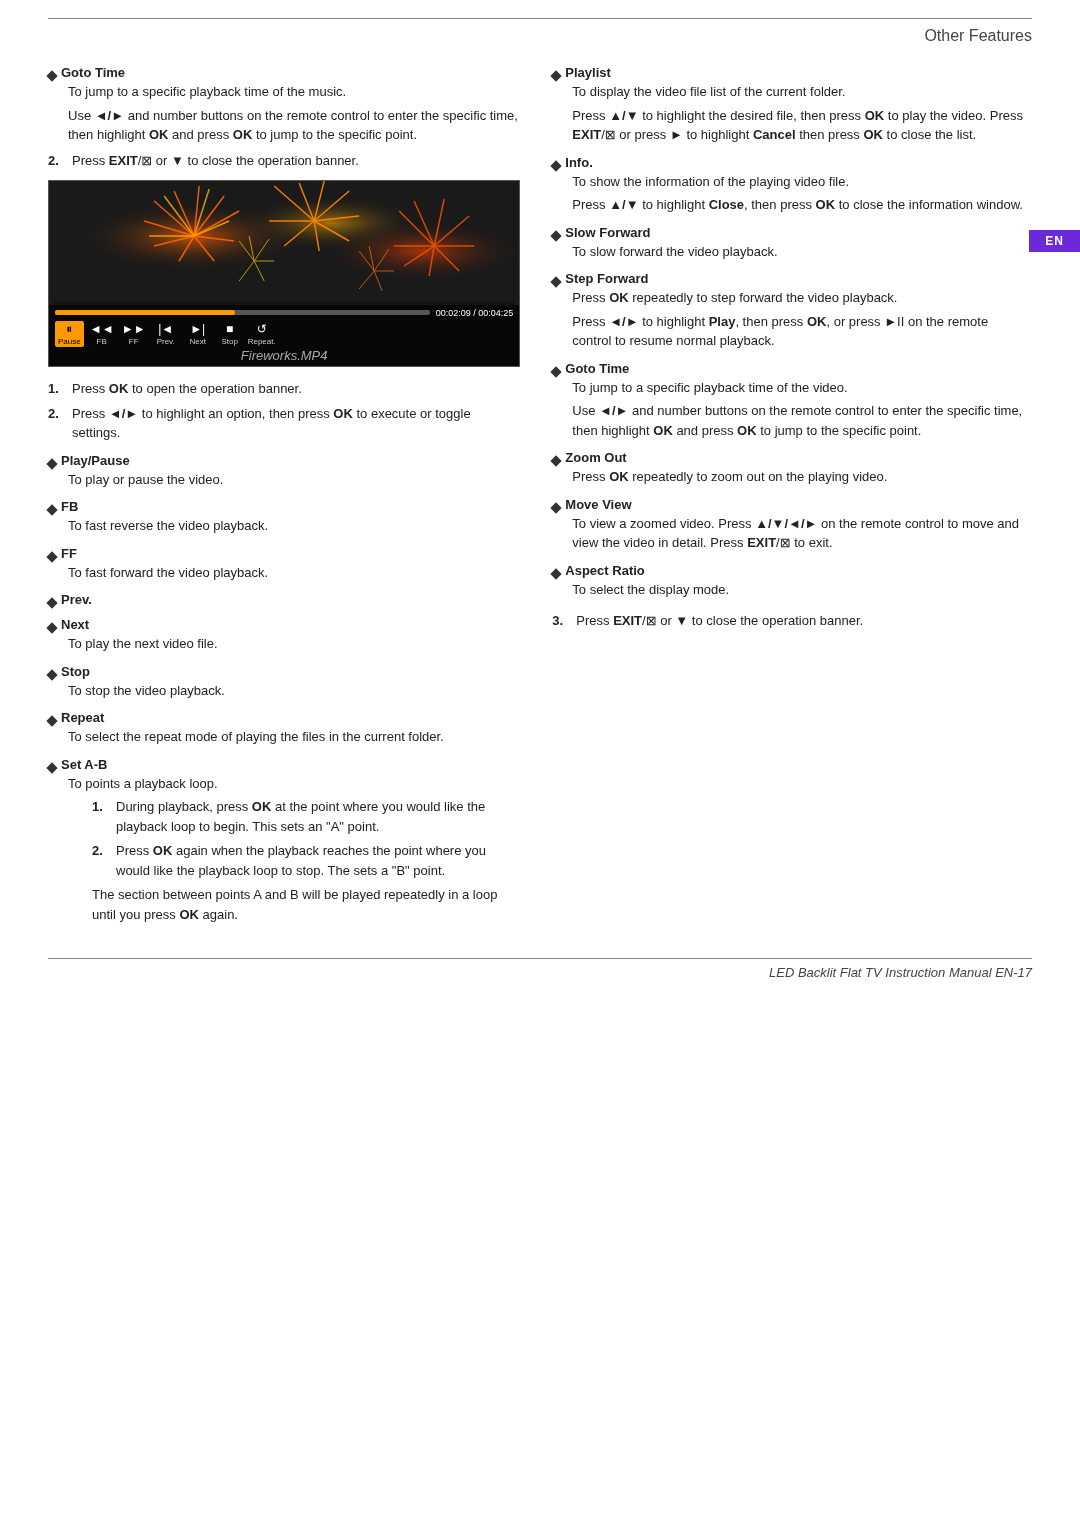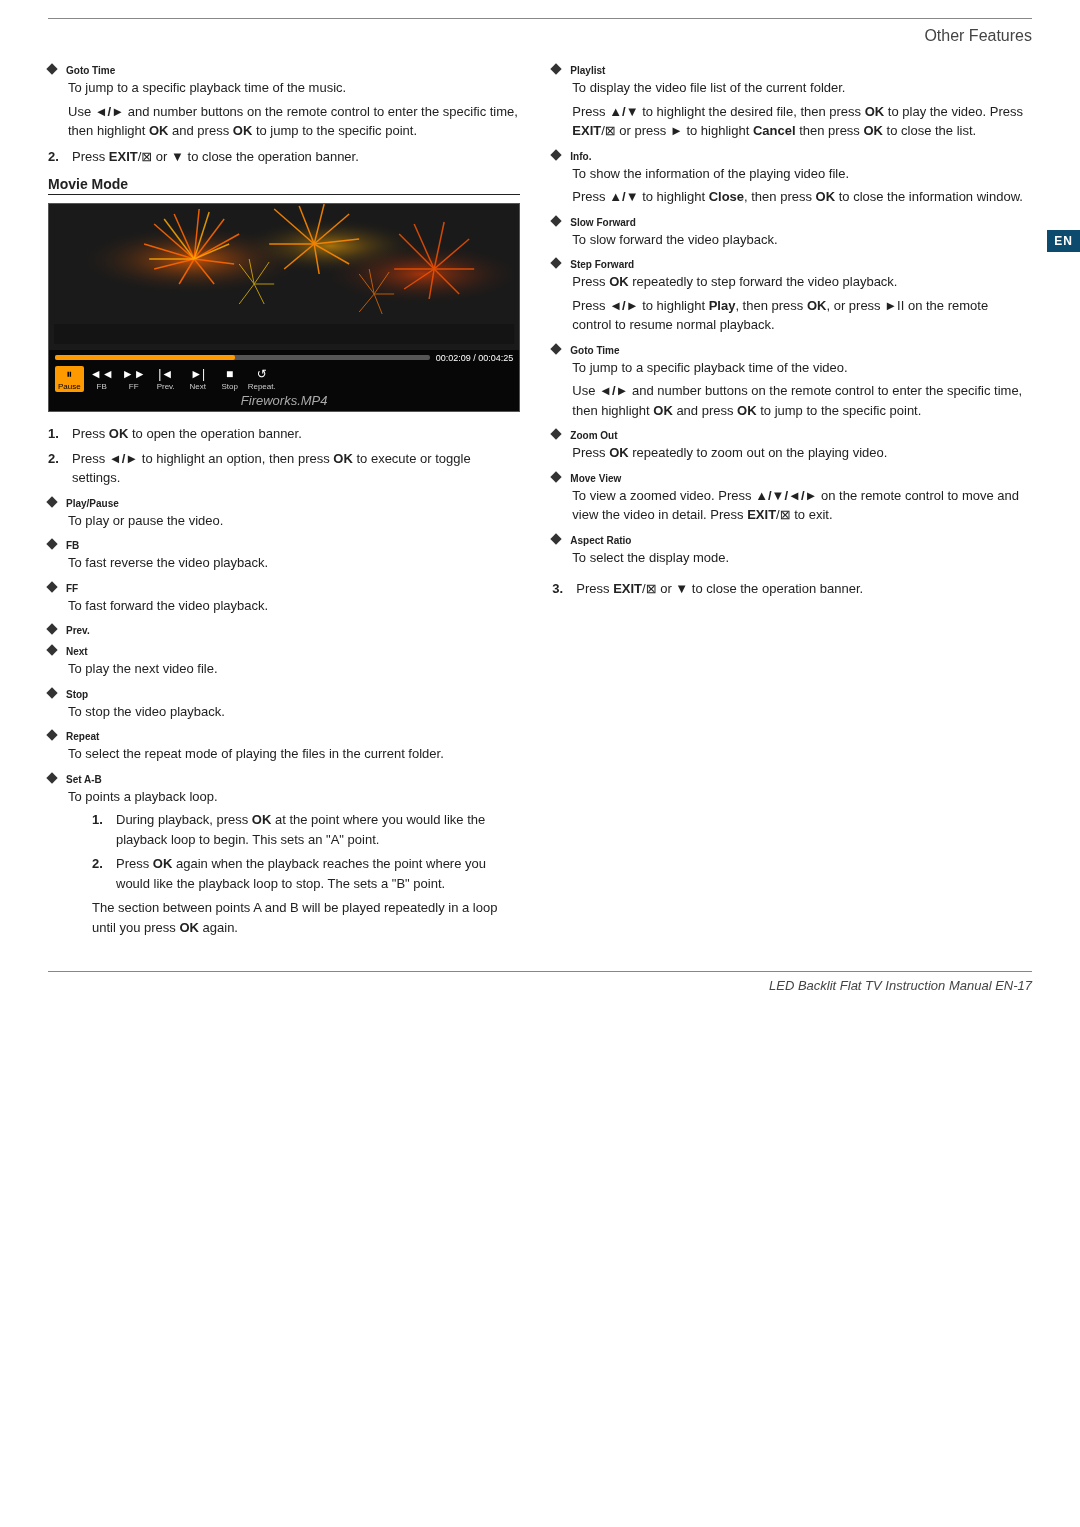--- a/index.html
+++ b/index.html
@@ -26,49 +26,48 @@
       margin-bottom: 10px;
     }
     .header-label {
       font-size: 16px;
       color: #444;
     }
     .en-badge {
       position: absolute;
       right: 0;
       top: 230px;
-      background: #0c4a6e;
+      background: #6d28d9;
       color: #fff;
       font-size: 12px;
       font-weight: bold;
-      padding: 4px 7px;
+      padding: 4px 16px;
       letter-spacing: 1px;
     }
     .two-col {
       display: flex;
       gap: 32px;
     }
     .left-col {
       flex: 1 1 45%;
       max-width: 48%;
     }
     .right-col {
       flex: 1 1 45%;
       max-width: 48%;
     }
     .diamond-item {
       margin-top: 10px;
       margin-bottom: 2px;
     }
     .diamond-title {
       font-weight: bold;
-      font-size: 10px;
-      display: flex;
-      align-items: flex-start;
-      gap: 5px;
+      font-size: 13px;
+      display: flex;
+      align-items: flex-end;
     }
     .diamond {
       display: inline-block;
       width: 8px;
       height: 8px;
       background: #333;
       transform: rotate(45deg);
       margin-right: 5px;
       flex-shrink: 0;
     }
@@ -117,21 +116,21 @@
       font-weight: bold;
       font-size: 14px;
       border-bottom: 1.5px solid #222;
       padding-bottom: 2px;
       margin-bottom: 8px;
     }
     .video-preview {
       width: 100%;
       background: #1a1a1a;
       border: 1px solid #555;
-      height: 209px;
+      height: 187px;
       position: relative;
       overflow: hidden;
       margin-bottom: 10px;
     }
     
     .fireworks-bg {
       width: 100%;
       height: 140px;
       display: block;
     }
@@ -250,21 +249,20 @@
       </div>
 
       <div class="numbered-item" style="margin-top:6px; margin-bottom:10px;">
         <span class="num-label bold">2.</span>
         <span>
           <span>Press </span><span class="bold">EXIT</span><span>/⊠ or </span><span class="bold">▼</span><span> to close the operation banner.</span>
         </span>
       </div>
 
       <div class="movie-mode-section">
-        <div class="movie-mode-title">Movie Mode</div>
         <div class="video-preview">
 
           <svg class="fireworks-bg" viewBox="0 0 460 140" xmlns="http://www.w3.org/2000/svg">
             <rect width="460" height="140" fill="#1a1a1a"></rect>
 
             <radialGradient id="fw1" cx="30%" cy="40%" r="25%">
               <stop offset="0%" stop-color="#ff6600" stop-opacity="0.7"></stop>
               <stop offset="100%" stop-color="#1a1a1a" stop-opacity="0"></stop>
             </radialGradient>
             <radialGradient id="fw2" cx="60%" cy="30%" r="20%">

